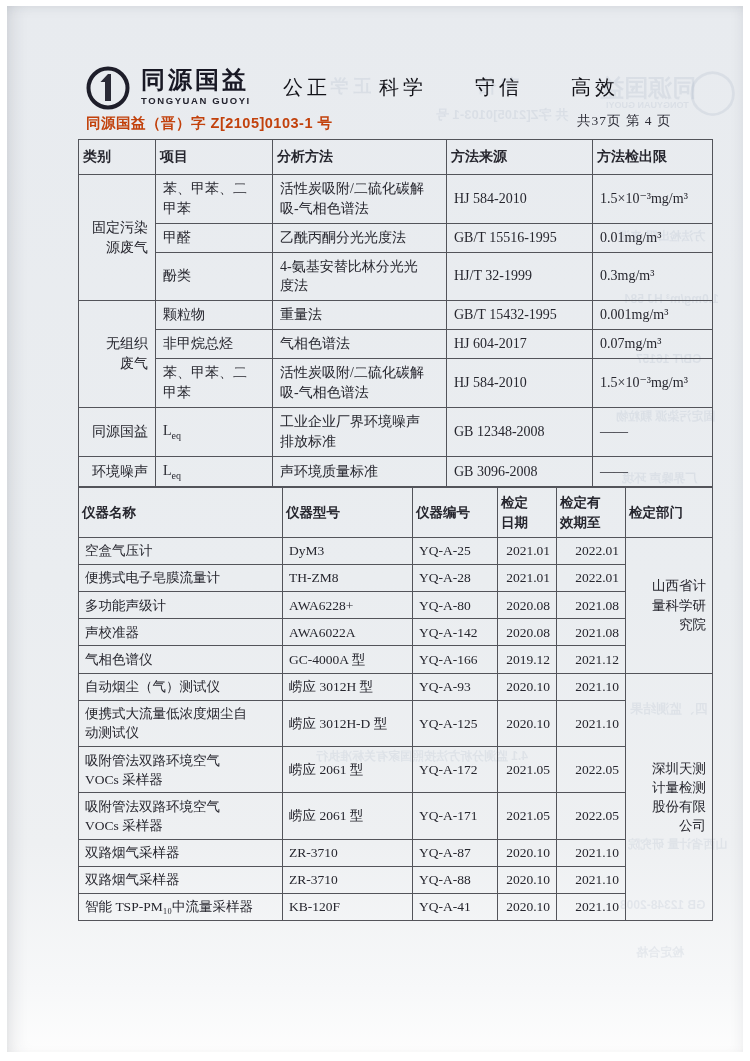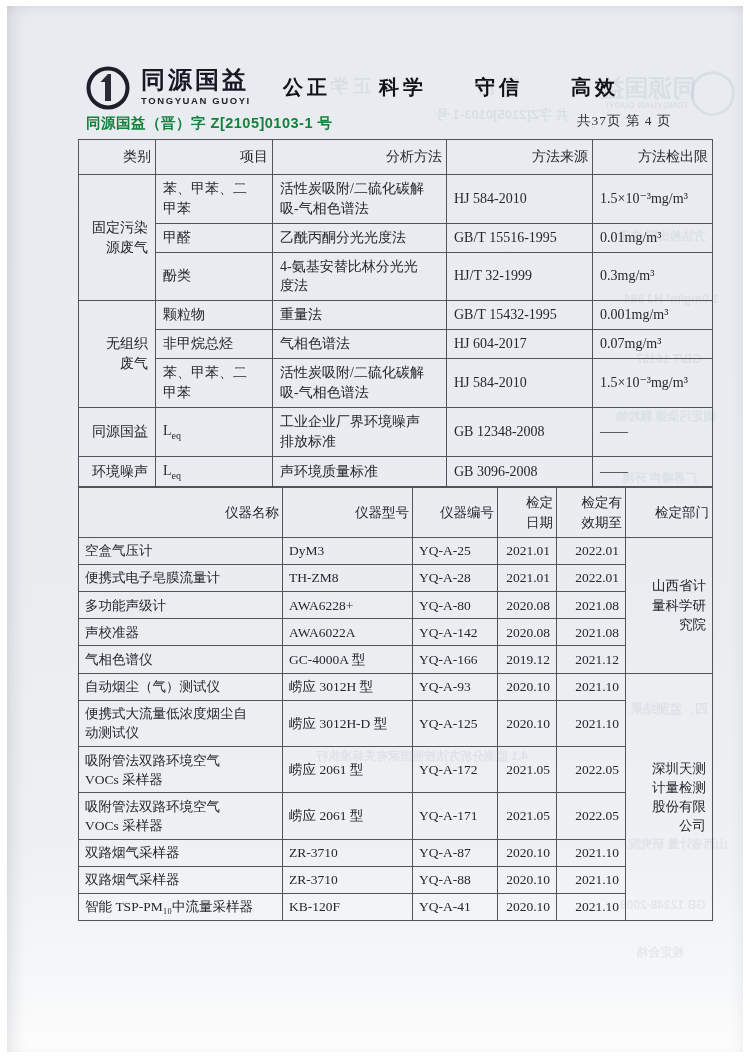--- a/index.html
+++ b/index.html
@@ -14,38 +14,38 @@
     background:linear-gradient(180deg,#e8ebef 0%,#eaedf0 55%,#eef0f2 80%,#f7f8f9 94%,#fdfdfd 100%);
     box-shadow:inset 14px 0 22px -16px rgba(40,45,60,.22), inset -10px 0 18px -14px rgba(40,45,60,.12), inset 0 10px 16px -12px rgba(40,45,60,.10);
   }
   
   .logo-block{position:absolute;left:84px;top:64px;display:flex;align-items:flex-start;gap:9px;}
   .logo-ring{width:48px;height:48px;flex:0 0 auto;}
   .logo-texts{display:flex;flex-direction:column;margin-top:3px;}
   .logo-cn{font-family:"Liberation Sans","DejaVu Sans",sans-serif;font-weight:bold;font-size:24px;letter-spacing:3px;color:#181824;line-height:1.05;}
   .logo-en{font-family:"Liberation Sans","DejaVu Sans",sans-serif;font-weight:bold;font-size:9.5px;letter-spacing:1.6px;color:#23232e;margin-top:3px;}
   .slogan{position:absolute;left:283px;top:74px;display:flex;gap:48px;
-    font-family:"Liberation Sans","DejaVu Sans",sans-serif;font-weight:bold;font-size:20px;color:#121218;letter-spacing:4px;}
-  .doc-line{position:absolute;left:86px;top:114px;font-size:14.5px;letter-spacing:.5px;color:#15803d;font-weight:bold;
+    font-family:"Liberation Sans","DejaVu Sans",sans-serif;font-weight:normal;font-size:20px;color:#121218;letter-spacing:4px;}
+  .doc-line{position:absolute;left:86px;top:114px;font-size:14.5px;letter-spacing:.5px;color:#c2410c;font-weight:bold;
     font-family:"Liberation Sans","DejaVu Sans",sans-serif;text-align:right;}
   .page-info{position:absolute;left:577px;top:112px;font-size:13.5px;color:#2e2e38;letter-spacing:1px;}
   
   .main{position:absolute;left:78px;top:139px;width:634px;}
   .tbl-title{ text-align:center;font-size:17px;letter-spacing:1.5px;color:#26262e;margin:0 0 7px 0;}
   .note{font-size:15.5px;letter-spacing:.5px;margin:13px 0 9px 14px;color:#26262e;}
   table.tbl{border-collapse:collapse;table-layout:fixed;width:634px;background:transparent;}
   table.tbl th, table.tbl td{
     border:1px solid #53545a;
     padding:4px 7px;
     font-size:14px;line-height:1.42;
     text-align:left;vertical-align:middle;
     overflow:hidden;color:#26262e;
     white-space:pre-line;
   }
-  table.tbl th{text-align:right;font-weight:normal;padding:7px 4px;}
+  table.tbl th{text-align:left;font-weight:bold;padding:7px 4px;}
   table.tbl td.al-c{text-align:right;}
   table.t4 th, table.t4 td{font-size:13.5px;padding:3.5px 6px;}
   table.t4 th{padding:5px 3px;}
   
   .t3 col.c1{width:77px;} .t3 col.c2{width:117px;} .t3 col.c3{width:174px;}
   .t3 col.c4{width:146px;} .t3 col.c5{width:120px;}
   .t4 col.c1{width:204px;} .t4 col.c2{width:130px;} .t4 col.c3{width:85px;}
   .t4 col.c4{width:59px;}  .t4 col.c5{width:69px;}  .t4 col.c6{width:87px;}
   sub{font-size:10px;}
   

